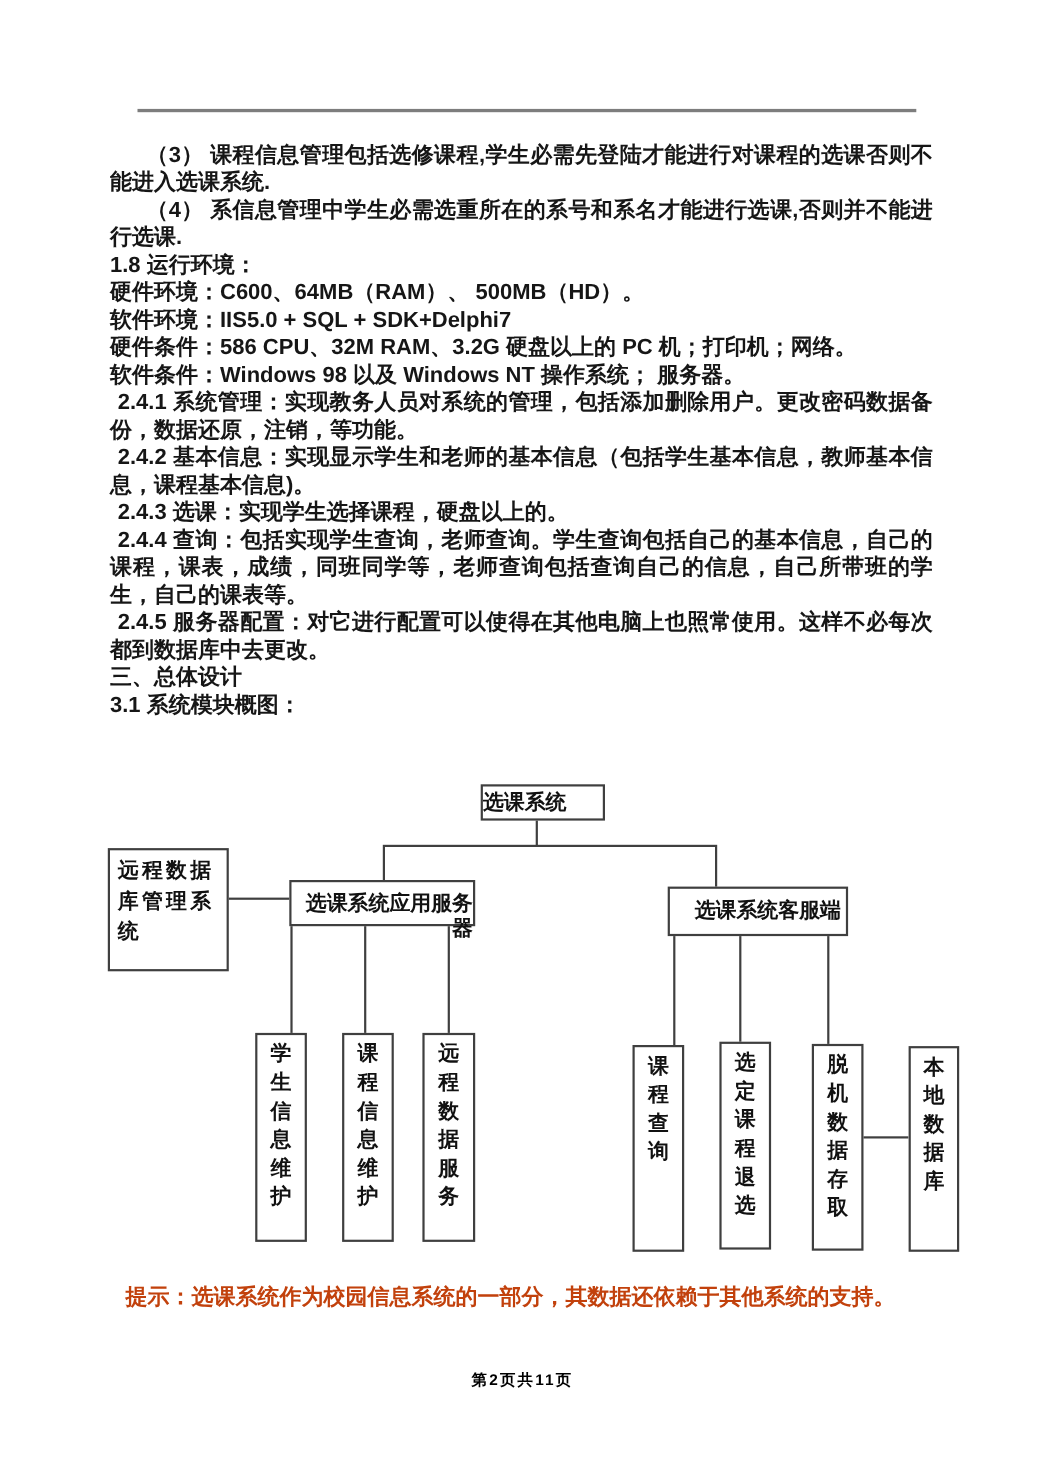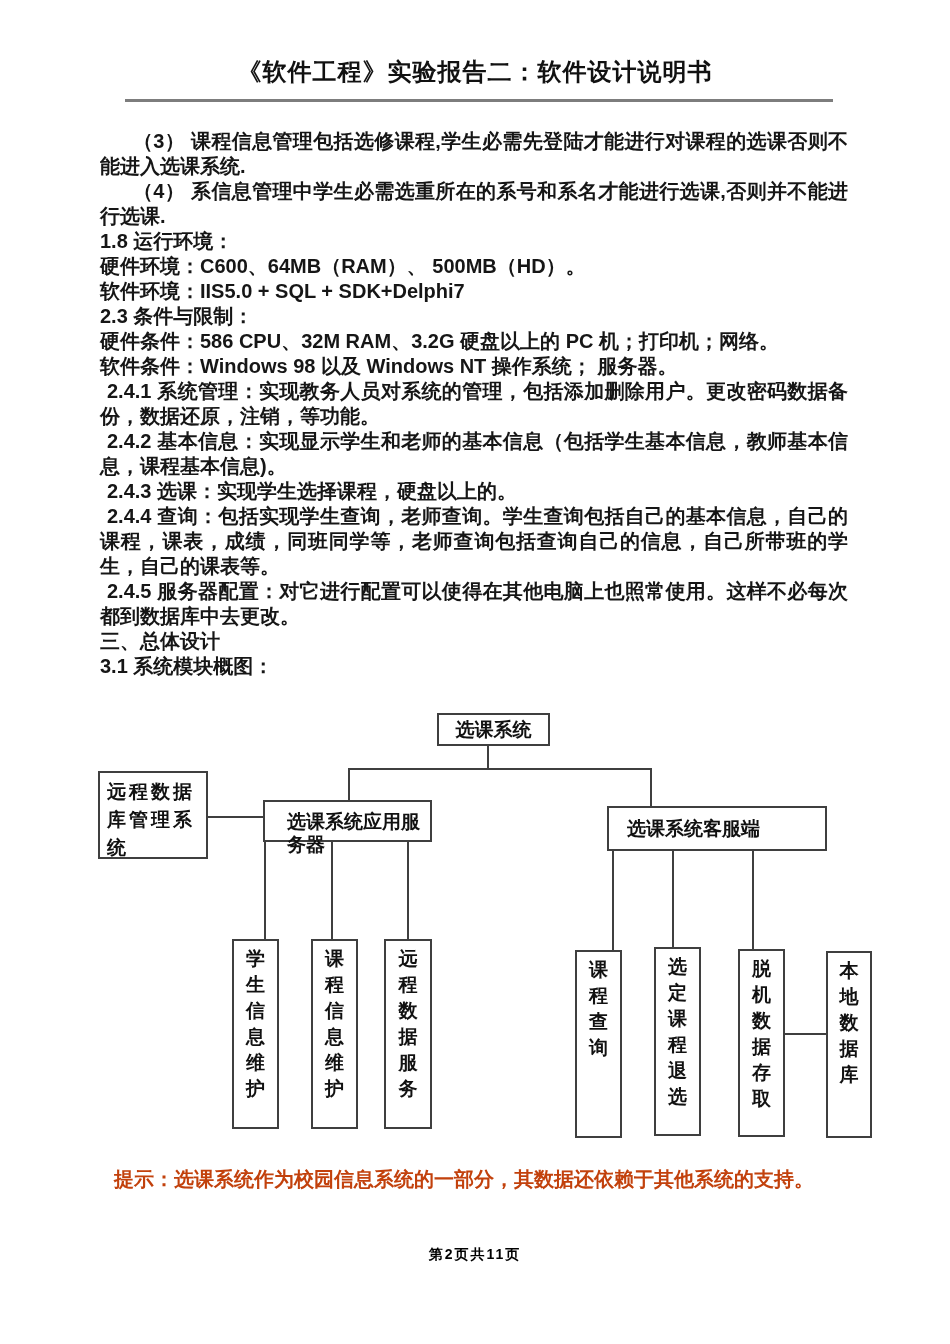--- a/index.html
+++ b/index.html
@@ -36,30 +36,28 @@
   .footer {
     position:absolute; top:1246px; left:0; width:100%;
     text-align:center; font-size:14px; font-weight:600; letter-spacing:2px; color:#000000;
   }
 </style>
 </head>
 <body>
 
 <div class="page">
 
-  <h1 class="doc-title">《软件工程》实验报告二：软件设计说明书</h1>
   <div class="title-rule"></div>
 
   <div class="body-text">
     <p class="para ind2">（3） 课程信息管理包括选修课程,学生必需先登陆才能进行对课程的选课否则不能进入选课系统.</p>
     <p class="para ind2">（4） 系信息管理中学生必需选重所在的系号和系名才能进行选课,否则并不能进行选课.</p>
     <p class="para">1.8 运行环境：</p>
     <p class="para">硬件环境：C600、64MB（RAM）、 500MB（HD）。</p>
     <p class="para">软件环境：IIS5.0 +  SQL + SDK+Delphi7</p>
-    <p class="para">2.3 条件与限制：</p>
     <p class="para">硬件条件：586 CPU、32M RAM、3.2G 硬盘以上的 PC 机；打印机；网络。</p>
     <p class="para">软件条件：Windows 98 以及 Windows NT 操作系统； 服务器。</p>
     <p class="para indh">2.4.1 系统管理：实现教务人员对系统的管理，包括添加删除用户。更改密码数据备份，数据还原，注销，等功能。</p>
     <p class="para indh">2.4.2 基本信息：实现显示学生和老师的基本信息（包括学生基本信息，教师基本信息，课程基本信息)。</p>
     <p class="para indh">2.4.3 选课：实现学生选择课程，硬盘以上的。</p>
     <p class="para indh">2.4.4 查询：包括实现学生查询，老师查询。学生查询包括自己的基本信息，自己的课程，课表，成绩，同班同学等，老师查询包括查询自己的信息，自己所带班的学生，自己的课表等。</p>
     <p class="para indh">2.4.5 服务器配置：对它进行配置可以使得在其他电脑上也照常使用。这样不必每次都到数据库中去更改。</p>
     <p class="para">三、总体设计</p>
     <p class="para">3.1 系统模块概图：</p>
   </div>
@@ -72,27 +70,27 @@
     <div class="dline" style="left:650px; top:770px; width:2px; height:37px;"></div>
     <div class="dline" style="left:205px; top:816px; width:59px; height:2px;"></div>
     <div class="dline" style="left:264px; top:841px; width:2px; height:99px;"></div>
     <div class="dline" style="left:331px; top:841px; width:2px; height:99px;"></div>
     <div class="dline" style="left:407px; top:841px; width:2px; height:99px;"></div>
     <div class="dline" style="left:612px; top:850px; width:2px; height:101px;"></div>
     <div class="dline" style="left:672px; top:850px; width:2px; height:98px;"></div>
     <div class="dline" style="left:752px; top:850px; width:2px; height:100px;"></div>
     <div class="dline" style="left:784px; top:1033px; width:42px; height:2px;"></div>
 
-    <div class="dbox" style="left:437px; top:713px; width:113px; height:33px; line-height:29px; text-align:center;"><span>选课系统</span></div>
+    <div class="dbox" style="left:437px; top:713px; width:113px; height:33px; line-height:29px; "><span>选课系统</span></div>
 
-    <div class="dbox" style="left:98px; top:771px; width:110px; height:88px; padding:5px 7px; line-height:28px; letter-spacing:3px;"><span>远程数据库管理系统</span></div>
+    <div class="dbox" style="left:98px; top:771px; width:110px; height:112px; padding:5px 7px; line-height:28px; letter-spacing:3px;"><span>远程数据库管理系统</span></div>
 
-    <div class="dbox" style="left:263px; top:800px; width:169px; height:42px; padding:8px 0 0 22px; line-height:23px;"><span>选课系统应用服务器</span></div>
+    <div class="dbox" style="left:263px; top:800px; width:169px; height:42px; padding:8px 0 0 11px; line-height:23px;text-align:right;"><span>选课系统应用服务器</span></div>
 
-    <div class="dbox" style="left:607px; top:806px; width:220px; height:45px; padding-left:18px; line-height:41px;"><span>选课系统客服端</span></div>
+    <div class="dbox" style="left:607px; top:806px; width:164px; height:45px; padding-left:18px; line-height:41px;text-align:center;"><span>选课系统客服端</span></div>
 
     <div class="dbox vbox" style="left:232px; top:939px; width:47px; height:190px;">
         <span class="vchar">学</span>
         <span class="vchar">生</span>
         <span class="vchar">信</span>
         <span class="vchar">息</span>
         <span class="vchar">维</span>
         <span class="vchar">护</span>
       </div>
 

